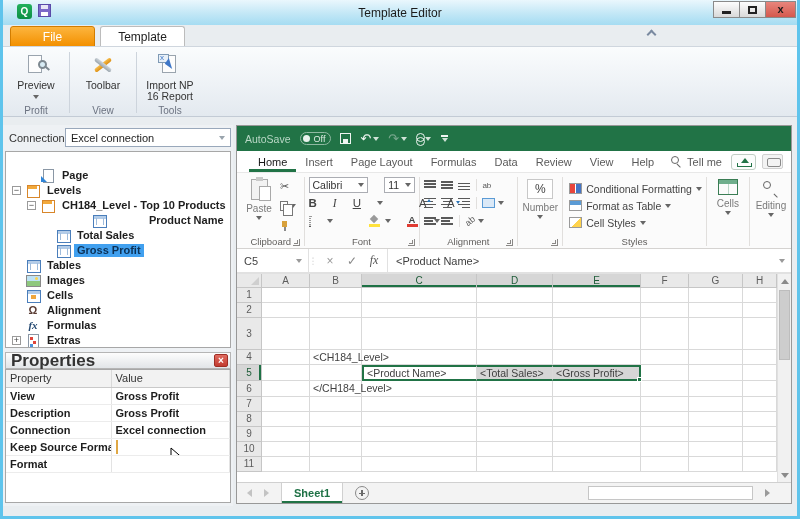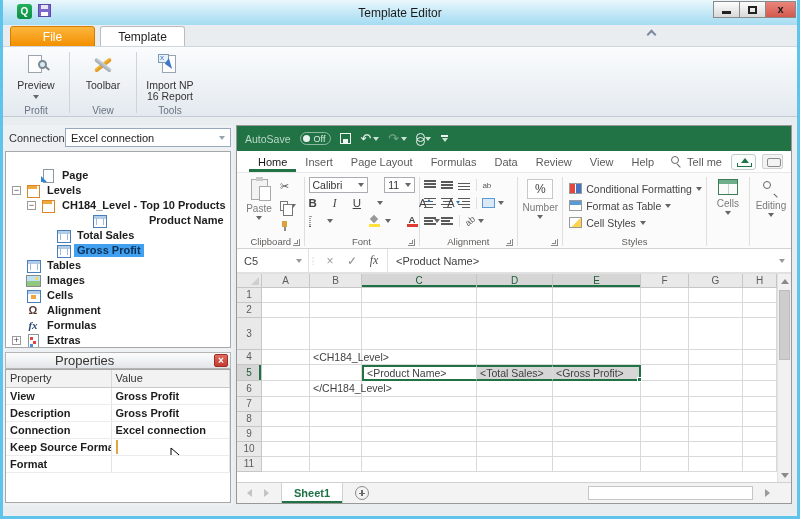--- a/index.html
+++ b/index.html
@@ -100,21 +100,21 @@
   background: linear-gradient(180deg, #bfe3f5 0 55%, #8fc87e 55%); }
 .t-images::after { content: ""; position: absolute; right: 2px; top: 3px; width: 3px; height: 3px; border-radius: 50%; background: #ffd24a; }
 .t-variables { font-size: 11px; font-weight: bold; color: #5a3c34; line-height: 13px; text-align: center; }
 .t-formulas { font-size: 11px; font-style: italic; font-weight: bold; color: #274b73; line-height: 13px; text-align: center;
   font-family: "Liberation Serif", serif; }
 .t-extras::before { content: ""; position: absolute; left: 2px; top: 0; width: 9px; height: 12px; background: #fff; border: 1px solid #8a97a5; }
 .t-extras::after { content: ""; position: absolute; left: 4px; top: 3px; width: 3px; height: 3px; background: #e0443a;
   box-shadow: 3px 4px 0 #e0443a, 0 7px 0 #4a90d9; }
 .propshdr { position: absolute; left: 2px; top: 227px; right: 2px; height: 17px;
   background: linear-gradient(#fdfdfd, #e2e5e8); border: 1px solid #b5b5b5; display: flex; align-items: center; }
-.propshdr span { font-size: 13px; font-weight: normal; color: #333; padding-left: 5px; flex: 1; margin-left: 44px; }
+.propshdr span { font-size: 17px; font-weight: bold; color: #333; padding-left: 5px; flex: 1; }
 .closex { width: 14px; height: 13px; margin-right: 2px; background: linear-gradient(#e06b60, #c23b30);
   border: 1px solid #9f2d24; color: #fff; font-size: 10px; font-weight: bold; text-align: center; line-height: 11px; border-radius: 2px; }
 .propsbox { position: absolute; left: 2px; top: 244px; right: 2px; bottom: 3px; background: #fff; border: 1px solid #a7a7a7; }
 .ptable { width: 100%; border-collapse: collapse; table-layout: fixed; }
 .ptable th { font-weight: normal; text-align: left; font-size: 11px; color: #333; background: #f2f2f2;
   border-bottom: 1px solid #c9c9c9; border-right: 1px solid #d9d9d9; height: 17px; padding: 0 4px; }
 .ptable td { font-size: 11px; color: #1d1d1d; font-weight: 600; height: 17px; padding: 0 4px;
   border-bottom: 1px solid #ececec; border-right: 1px solid #e3e3e3; overflow: hidden; white-space: nowrap; }
 .ptable td.pname { font-weight: 600; }
 .pcheck { position: relative; width: 12px; height: 12px; margin: 0 auto; background: #f8ddab;

